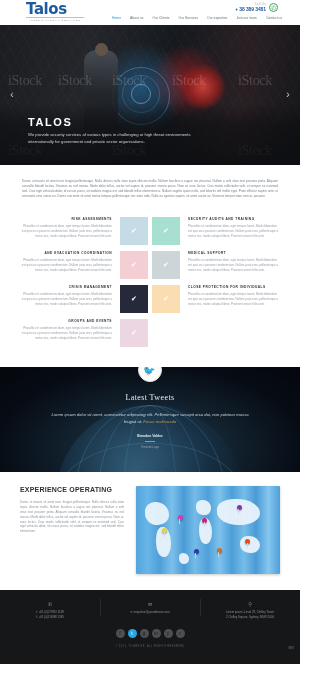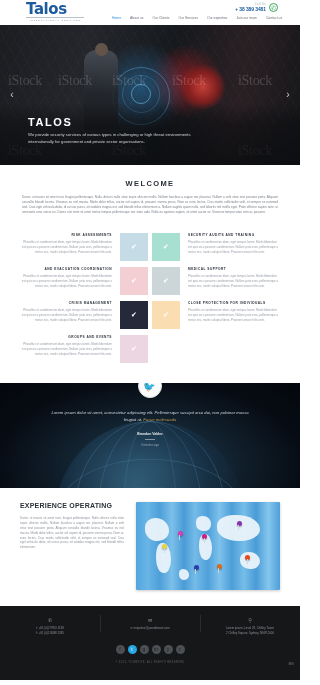--- a/index.html
+++ b/index.html
@@ -284,21 +284,20 @@
     <div class="hero-content">
       <div class="hero-title">TALOS</div>
       <div class="hero-desc">We provide security services of various types in challenging or high threat environments internationally for government and private sector organisations.</div>
     </div>
 
     <div class="hero-arrow left">‹</div>
     <div class="hero-arrow right">›</div>
   </div>
 
   <div class="welcome">
-    <h2>WELCOME</h2>
     <p>Donec ut mauris sit amet nunc feugiat pellentesque. Nulla ultrices nulla vitae turpis ultricies mollis. Nullam faucibus a augue nec placerat. Nullam a velit vitae erat posuere porta. Aliquam convallis blandit lacinia. Vivamus eu nisl massa. Morbi dolor tellus, auctor vel sapien id, posuere viverra purus. Nam ac nunc lectus. Cras mattis sollicitudin velit, et semper ex euismod sed. Cras eget vehicula dolor, id cursus purus, sit sodales magna est, sed blandit tellus elementum a. Nullam sagittis quam nulla, sed lobortis nisl mollis eget. Proin efficitur sapien ante, ut venenatis urna varius eu. Donec nisi enim sit amet metus tempus pellentesque nec vitae odio. Nulla eu egestas sapien, sit amet auctor ex. Vivamus tempor vitae sem ac posuere.</p>
   </div>
 
   <div class="services">
 
     <div class="srow">
       <div class="scol l">
         <div class="stitle">RISK ASSESSMENTS</div>
         <div class="stext">Phasellus et condimentum diam, eget tempus lorem. Morbi bibendum est quis arcu posuere condimentum. Nullam justo eros, pellentesque a metus nec, mattis volutpat libero. Praesent ornare felis ante.</div>
       </div>
@@ -360,20 +359,21 @@
     <div class="stars"></div>
     <div class="globe">
       <div class="arc"></div>
       <div class="arc"></div>
       <div class="arc"></div>
       <div class="arc"></div>
       <div class="arc"></div>
     </div>
     <div class="tw-badge">🐦</div>
     <div class="tw-inner">
+      <div class="tw-h">Latest Tweets</div>
       <div class="tw-text">
         <span>Lorem ipsum dolor sit amet, consectetur adipiscing elit. Pellentesque suscipit arcu dui, non pulvinar massa feugiat at.</span>
         <span class="tw-link">Fusce malesuada</span>
       </div>
       <div class="tw-author">Brandon Valdez</div>
       <div class="tw-sep"></div>
       <div class="tw-time">9 minutes ago</div>
     </div>
   </div>
 

